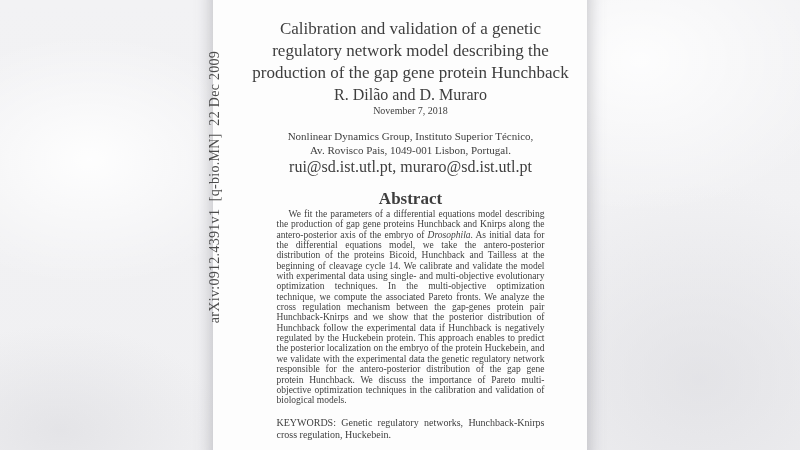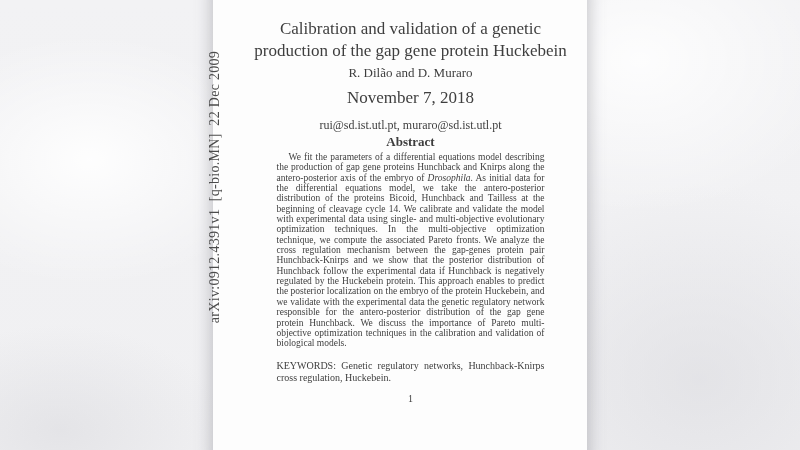--- a/index.html
+++ b/index.html
@@ -26,25 +26,25 @@
     position: absolute; left: 66px; top: 178px; width: 300px; height: 18px;
     transform: rotate(-90deg);
     text-align: center; white-space: pre;
     font-size: 14px; letter-spacing: .3px; color: #4c4c4c;
   }
   .content {
     position: absolute; left: 238px; top: 0; width: 345px;
     color: #3e3e3e; text-align: center;
   }
   .title { padding-top: 18px; font-size: 17px; line-height: 22px; }
-  .authors { margin-top: 3px; font-size: 13px; line-height: 16px; }
-  .date { margin-top: 9px; font-size: 17px; line-height: 16px; }
+  .authors { margin-top: 3px; font-size: 16px; line-height: 16px; }
+  .date { font-size: 10px; line-height: 16px; }
   .affil { margin-top: 10px; font-size: 11px; line-height: 14px; }
-  .emails { margin-top: 12px; font-size: 12px; line-height: 14px; }
-  .abs-head { margin-top: 3px; font-size: 13px; font-weight: bold; line-height: 14px; }
+  .emails { margin-top: 3px; font-size: 16px; line-height: 14px; }
+  .abs-head { margin-top: 18px; font-size: 17px; font-weight: bold; line-height: 14px; }
   .abs-body {
     margin: 3px auto 0 auto; width: 268px;
     font-size: 9.5px; line-height: 10.35px;
     text-align: justify; text-indent: 12px;
   }
   .keywords {
     margin: 11px auto 8px auto; width: 268px;
     font-size: 10px; line-height: 12.5px;
     text-align: justify; text-indent: 0;
   }
@@ -57,27 +57,32 @@
 <div class="canvas">
 
   <div class="page"></div>
 
   <div class="stamp">arXiv:0912.4391v1  [q-bio.MN]  22 Dec 2009</div>
 
   <div class="content">
 
     <div class="title">
       <div>Calibration and validation of a genetic</div>
-      <div>production of the gap gene protein Huckebein</div>
+      <div>regulatory network model describing the</div>
+      <div>production of the gap gene protein Hunchback</div>
     </div>
 
     <div class="authors">R. Dilão and D. Muraro</div>
 
     <div class="date">November 7, 2018</div>
 
+    <div class="affil">
+      <div>Nonlinear Dynamics Group, Instituto Superior Técnico,</div>
+      <div>Av. Rovisco Pais, 1049-001 Lisbon, Portugal.</div>
+    </div>
 
     <div class="emails">rui@sd.ist.utl.pt, muraro@sd.ist.utl.pt</div>
 
     <div class="abs-head">Abstract</div>
 
     <div class="abs-body"><span>We fit the parameters of a differential equations model describing the production of gap gene proteins Hunchback and Knirps along the antero-posterior axis of the embryo of </span><span class="it">Drosophila</span><span>. As initial data for the differential equations model, we take the antero-posterior distribution of the proteins Bicoid, Hunchback and Tailless at the beginning of cleavage cycle 14. We calibrate and validate the model with experimental data using single- and multi-objective evolutionary optimization techniques. In the multi-objective optimization technique, we compute the associated Pareto fronts. We analyze the cross regulation mechanism between the gap-genes protein pair Hunchback-Knirps and we show that the posterior distribution of Hunchback follow the experimental data if Hunchback is negatively regulated by the Huckebein protein. This approach enables to predict the posterior localization on the embryo of the protein Huckebein, and we validate with the experimental data the genetic regulatory network responsible for the antero-posterior distribution of the gap gene protein Hunchback. We discuss the importance of Pareto multi-objective optimization techniques in the calibration and validation of biological models.</span></div>
 
     <div class="keywords">KEYWORDS: Genetic regulatory networks, Hunchback-Knirps cross regulation, Huckebein.</div>
 
     <div class="pageno">1</div>

